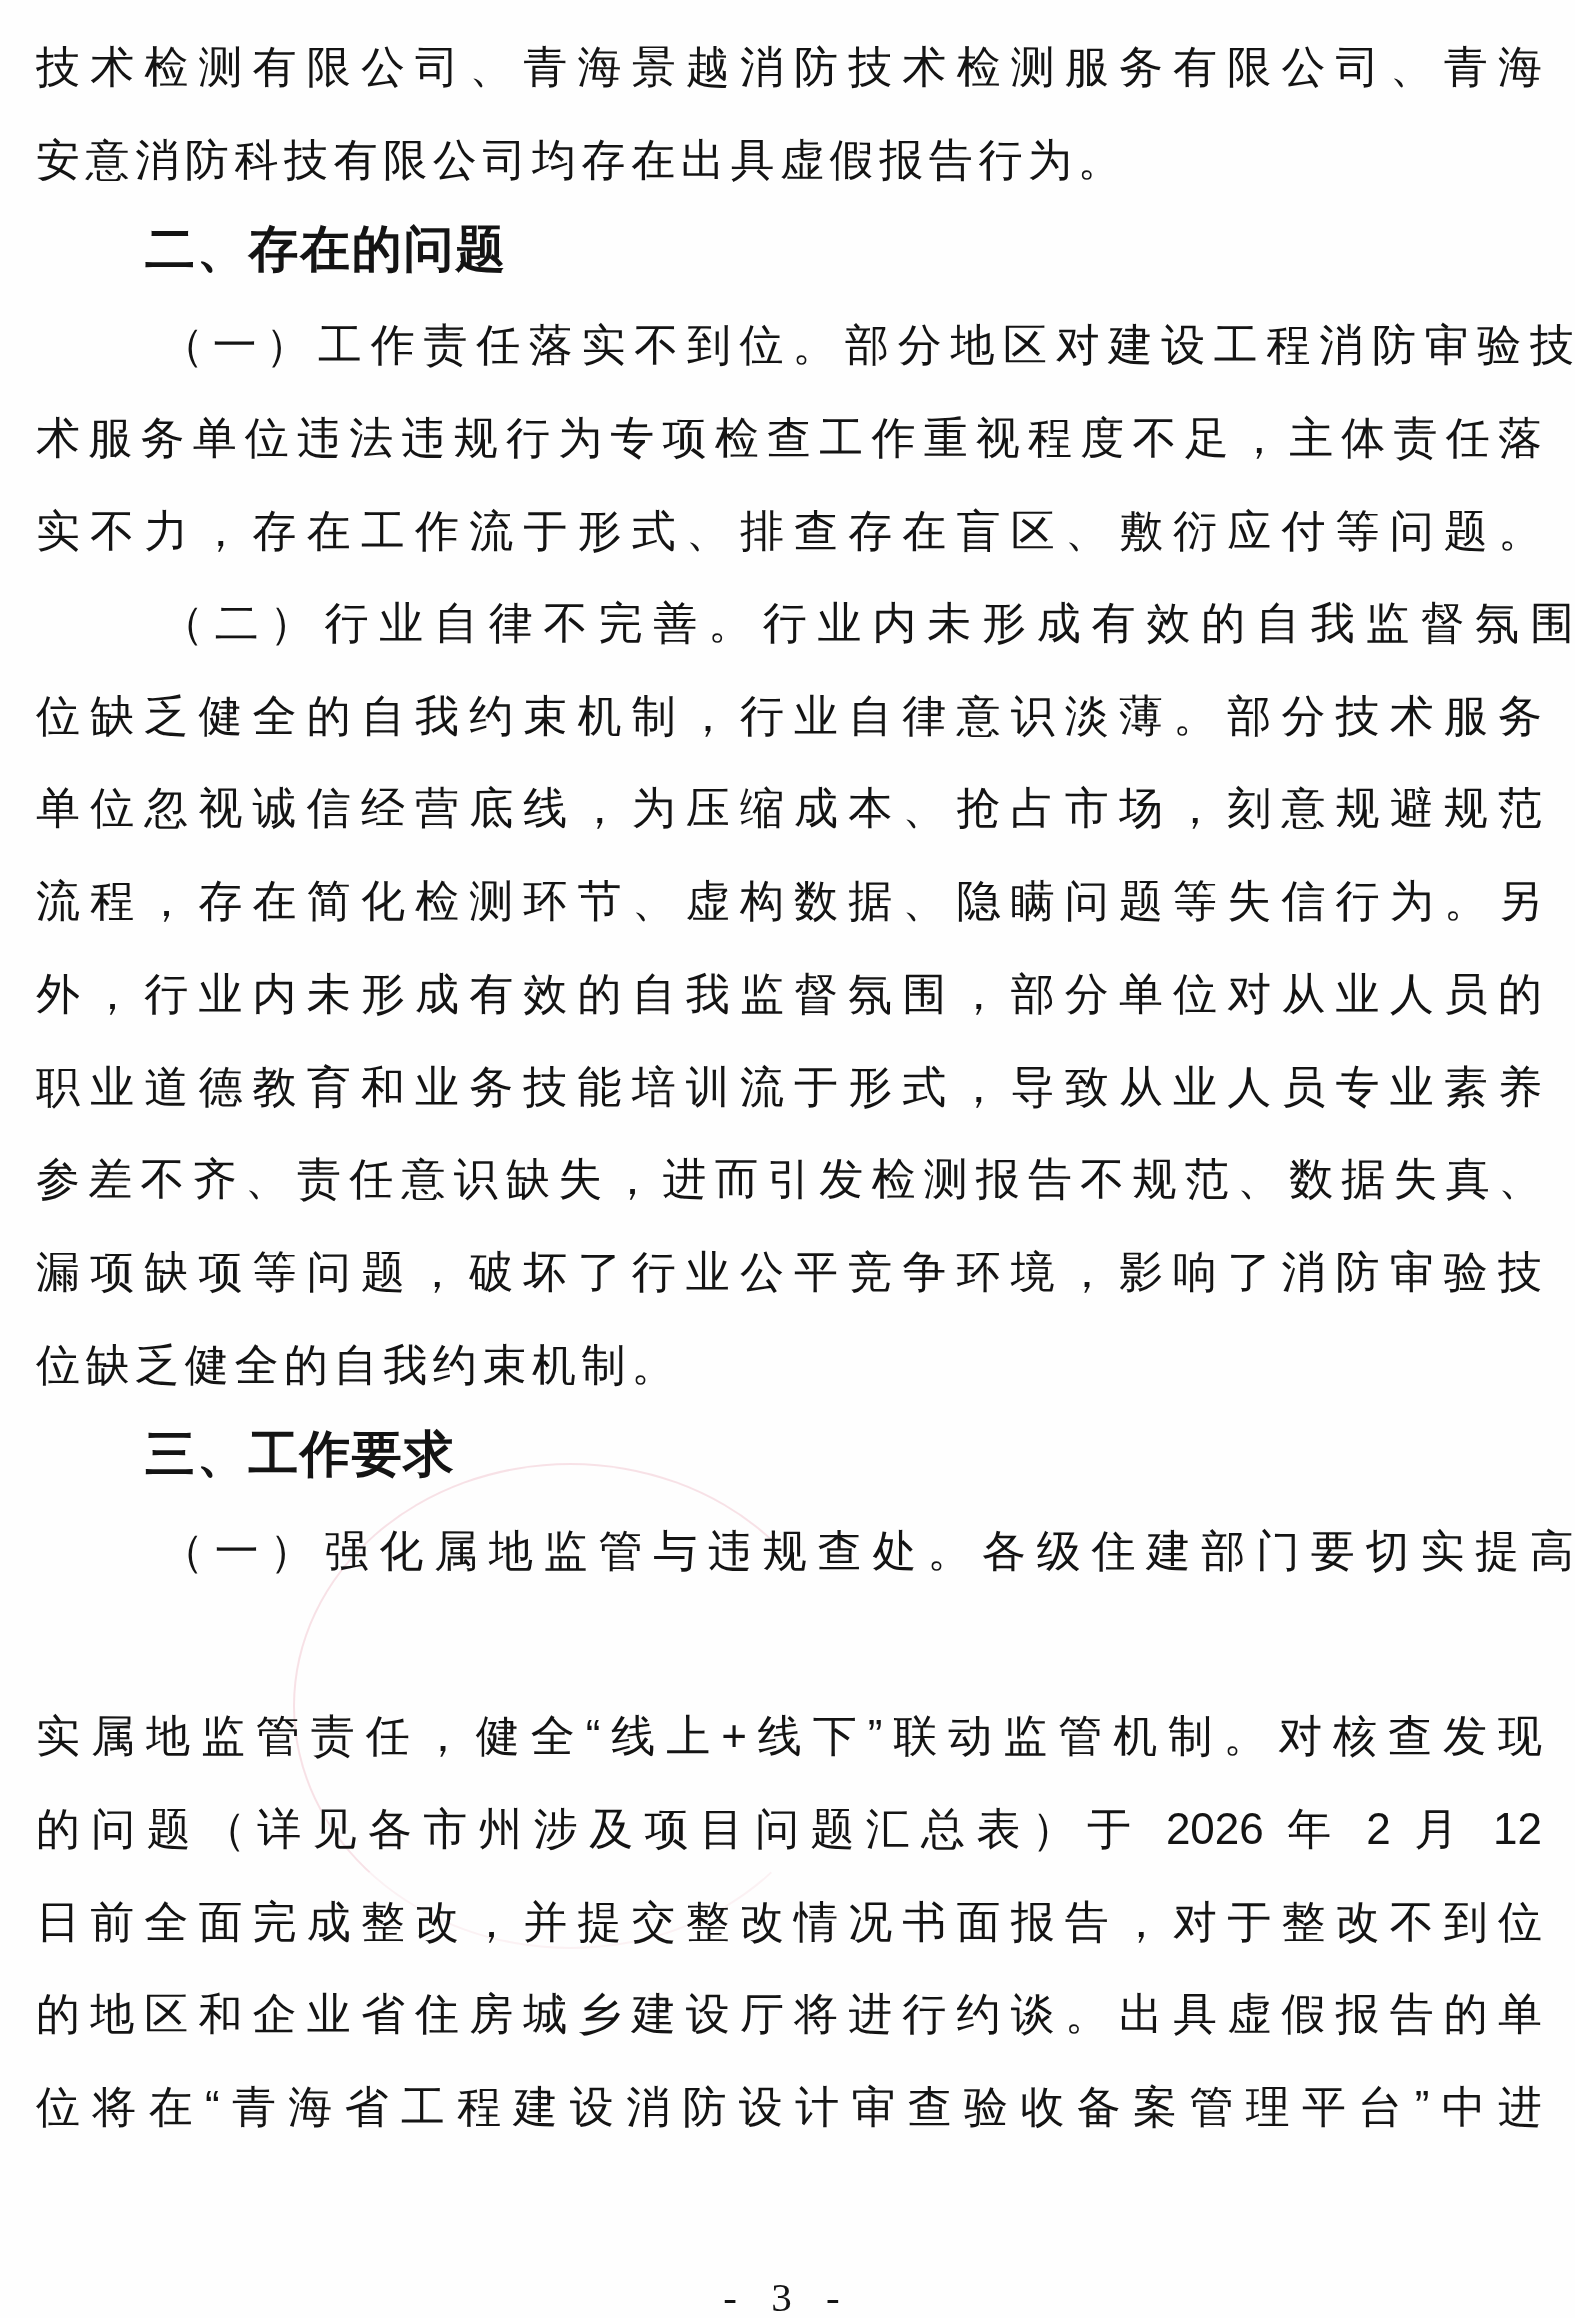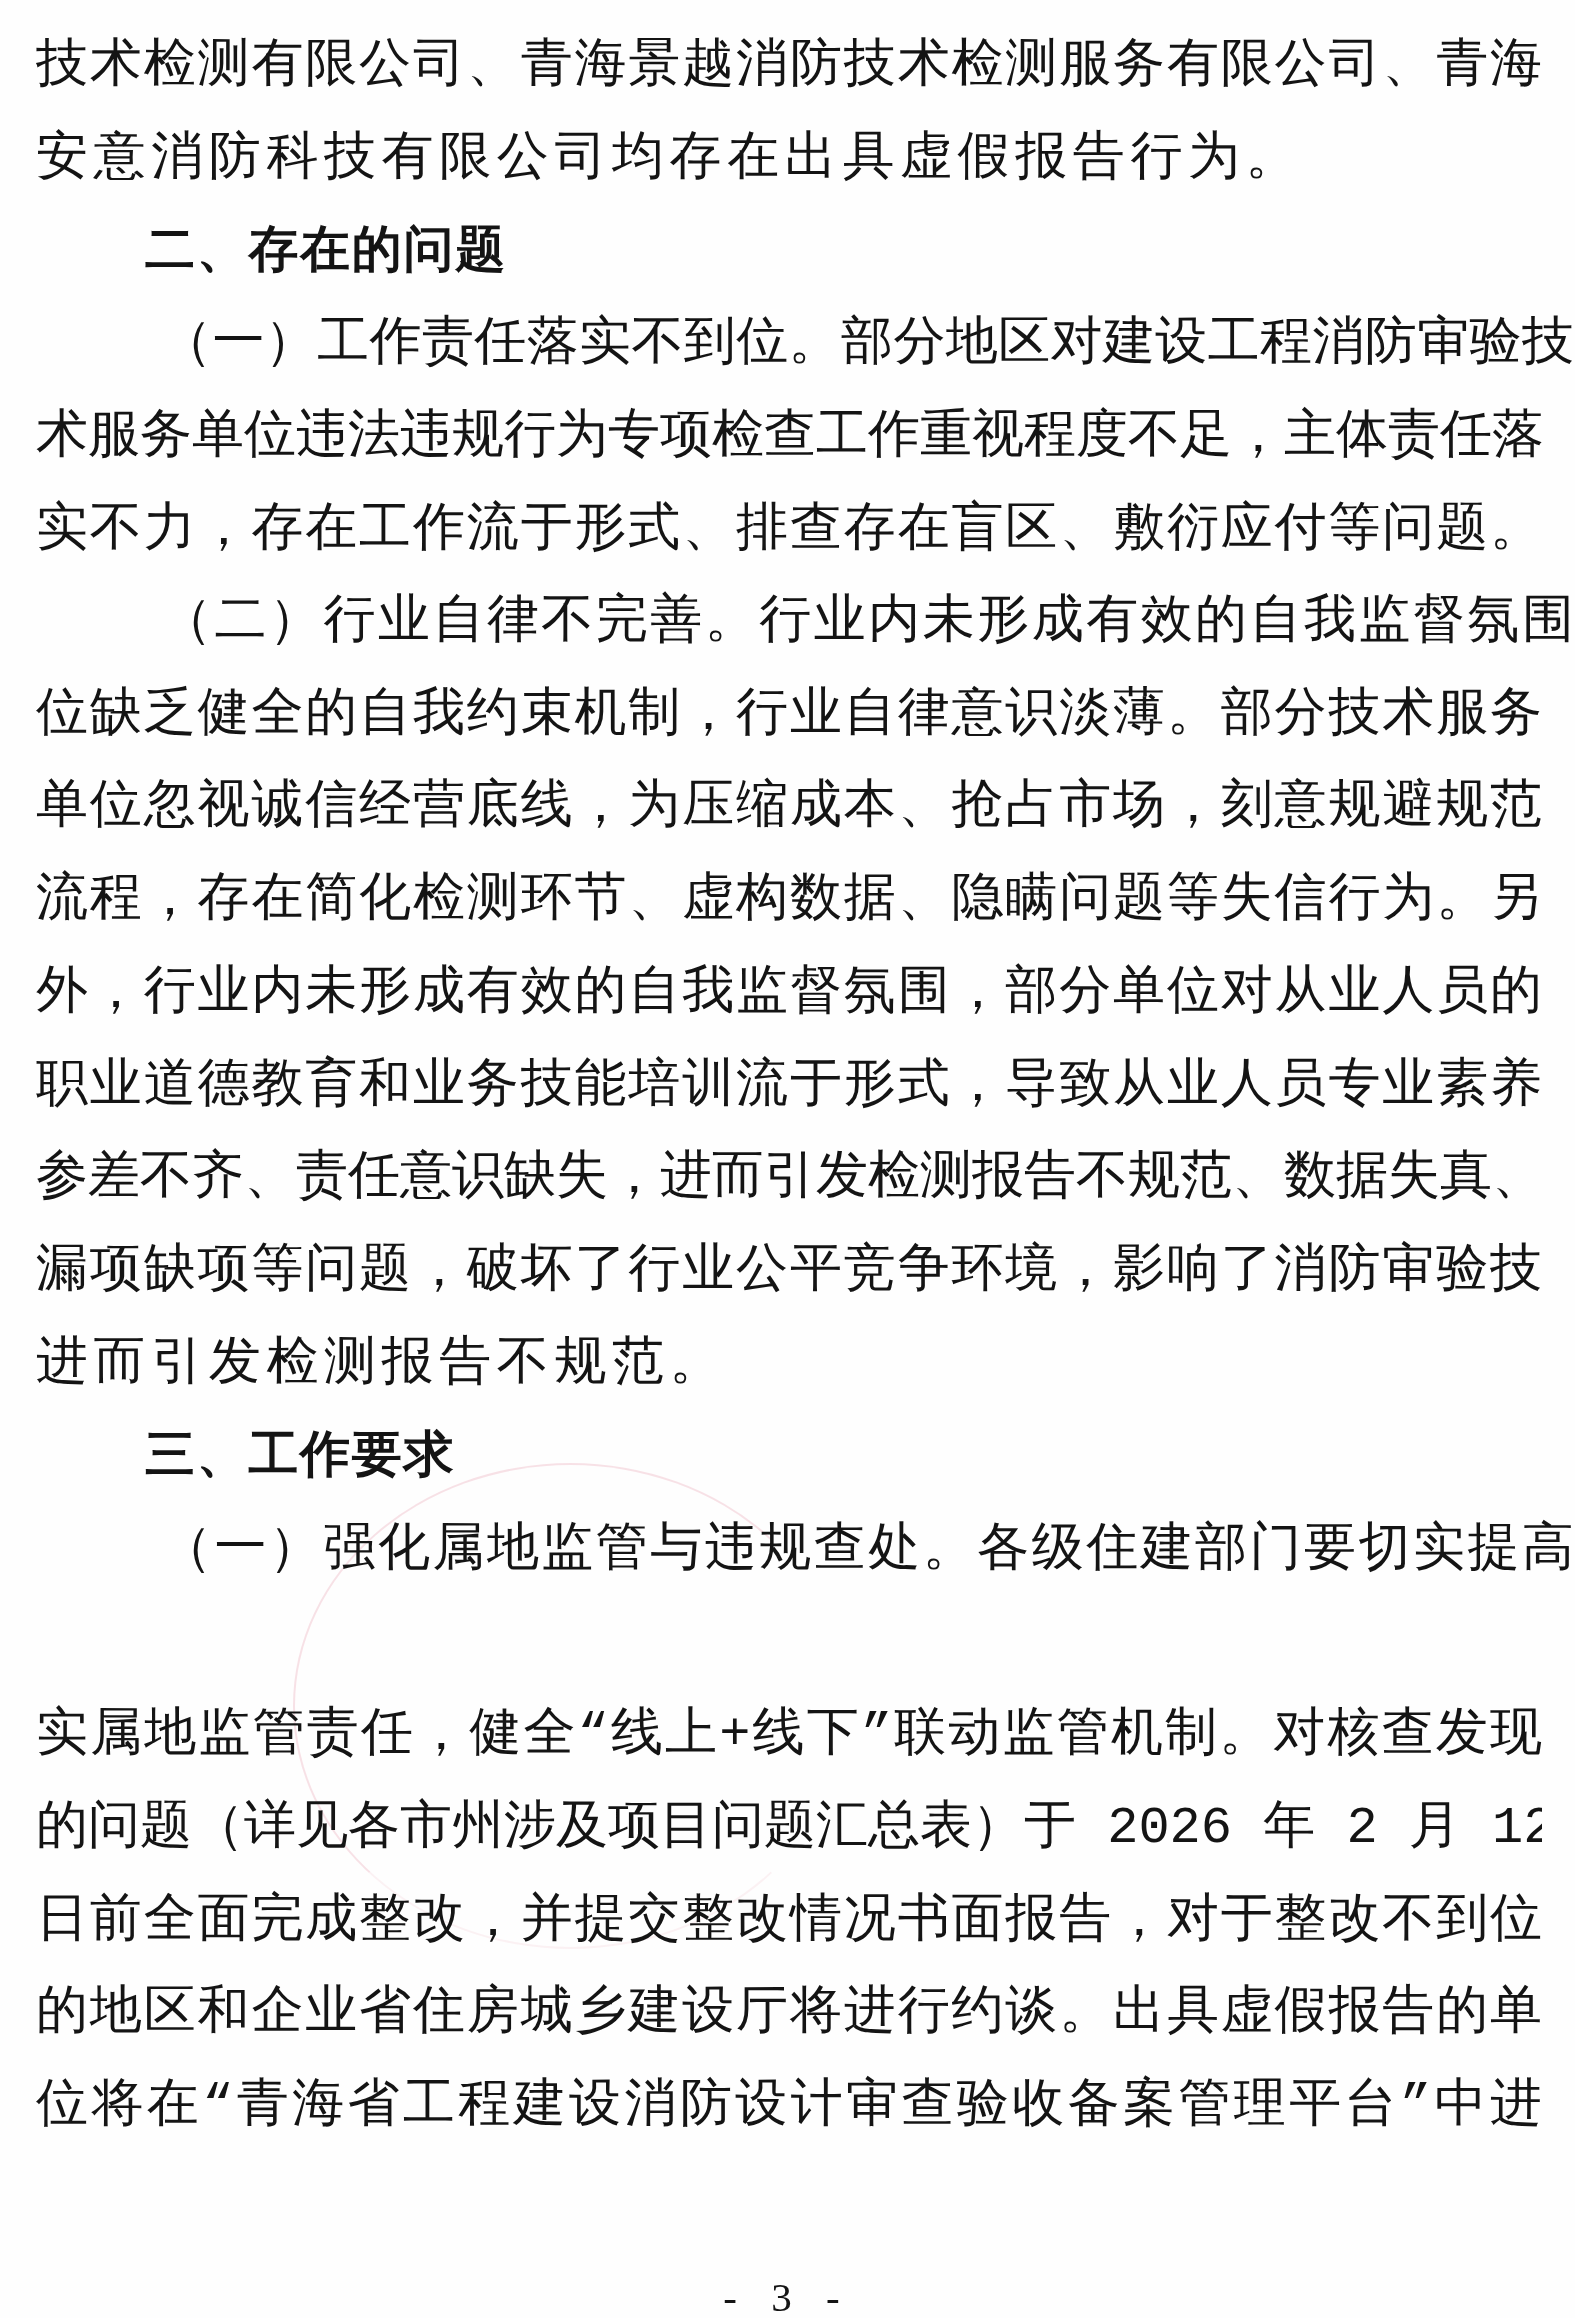--- a/index.html
+++ b/index.html
@@ -32,22 +32,22 @@
     border-right-color: transparent;
     border-bottom-color: rgba(230, 150, 170, 0.12);
     pointer-events: none;
   }
   .line {
     position: absolute;
     left: 36px;
     width: 1506px;
     height: 93px;
     line-height: 93px;
-    font-family: Liberation Mono, monospace;
-    font-size: 52px;
+    font-family: Liberation Sans, sans-serif;
+    font-size: 44px;
     white-space: nowrap;
     text-align: justify;
     text-align-last: justify;
     text-justify: inter-character;
     overflow: hidden;
   }
   .line.short {
     text-align-last: left;
     letter-spacing: 5.6px;
   }
@@ -93,21 +93,21 @@
   <div class="line" style="top:391px">术服务单位违法违规行为专项检查工作重视程度不足，主体责任落</div>
   <div class="line" style="top:484px">实不力，存在工作流于形式、排查存在盲区、敷衍应付等问题。</div>
   <div class="line indent" style="top:576px">（二）行业自律不完善。行业内未形成有效的自我监督氛围</div>
   <div class="line" style="top:669px">位缺乏健全的自我约束机制，行业自律意识淡薄。部分技术服务</div>
   <div class="line" style="top:761px">单位忽视诚信经营底线，为压缩成本、抢占市场，刻意规避规范</div>
   <div class="line" style="top:854px">流程，存在简化检测环节、虚构数据、隐瞒问题等失信行为。另</div>
   <div class="line" style="top:947px">外，行业内未形成有效的自我监督氛围，部分单位对从业人员的</div>
   <div class="line" style="top:1040px">职业道德教育和业务技能培训流于形式，导致从业人员专业素养</div>
   <div class="line" style="top:1132px">参差不齐、责任意识缺失，进而引发检测报告不规范、数据失真、</div>
   <div class="line" style="top:1225px">漏项缺项等问题，破坏了行业公平竞争环境，影响了消防审验技</div>
-  <div class="line short" style="top:1318px">进而引发检测报告不规范。</div>
+  <div class="line short" style="top:1318px">位缺乏健全的自我约束机制。</div>
   <div class="heading" style="top:1411px">三、工作要求</div>
   <div class="line indent" style="top:1504px">（一）强化属地监管与违规查处。各级住建部门要切实提高</div>
   <div class="line" style="top:1689px">实属地监管责任，健全“线上+线下”联动监管机制。对核查发现</div>
   <div class="line" style="top:1782px">的问题（详见各市州涉及项目问题汇总表）于 2026 年 2 月 12</div>
   <div class="line" style="top:1875px">日前全面完成整改，并提交整改情况书面报告，对于整改不到位</div>
   <div class="line" style="top:1967px">的地区和企业省住房城乡建设厅将进行约谈。出具虚假报告的单</div>
   <div class="line" style="top:2060px">位将在“青海省工程建设消防设计审查验收备案管理平台”中进</div>
 
   <div class="page-number">- 3 -</div>
 </div>

